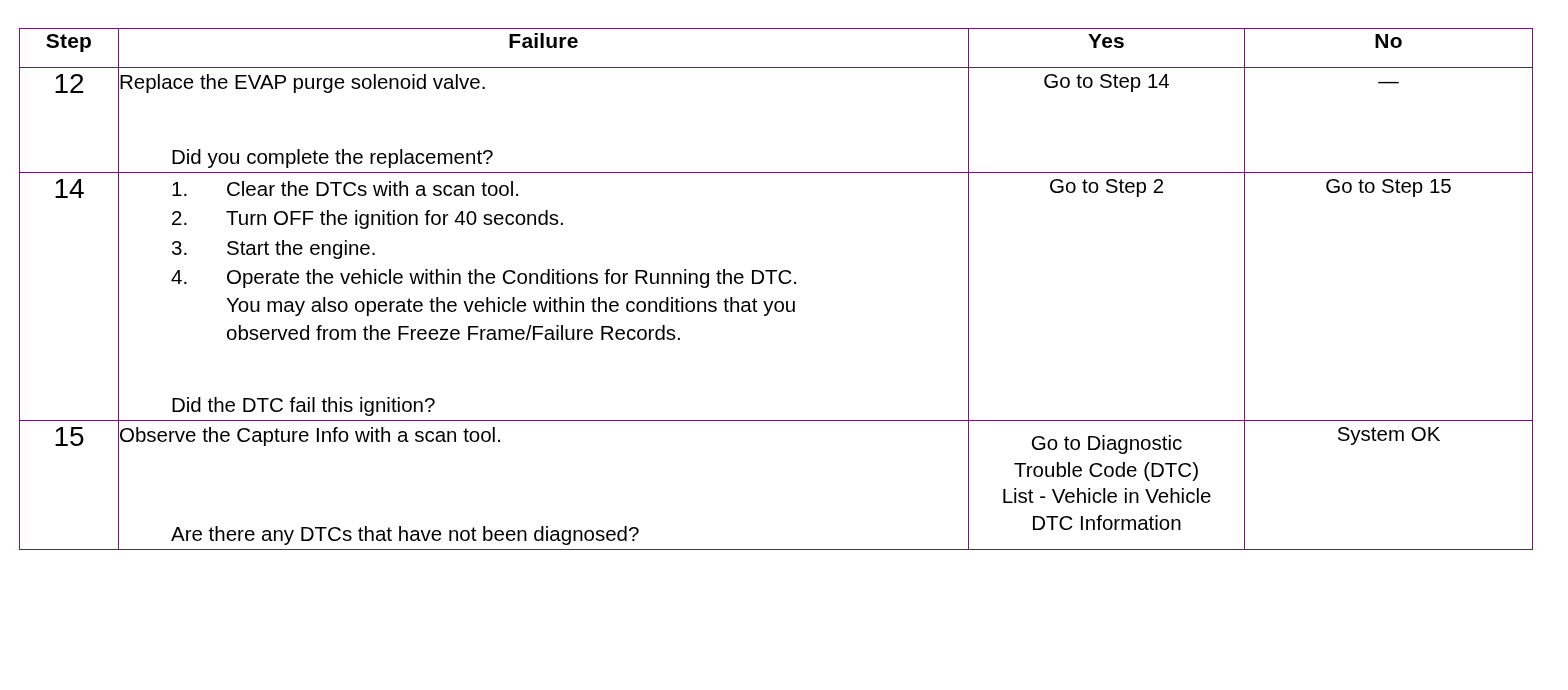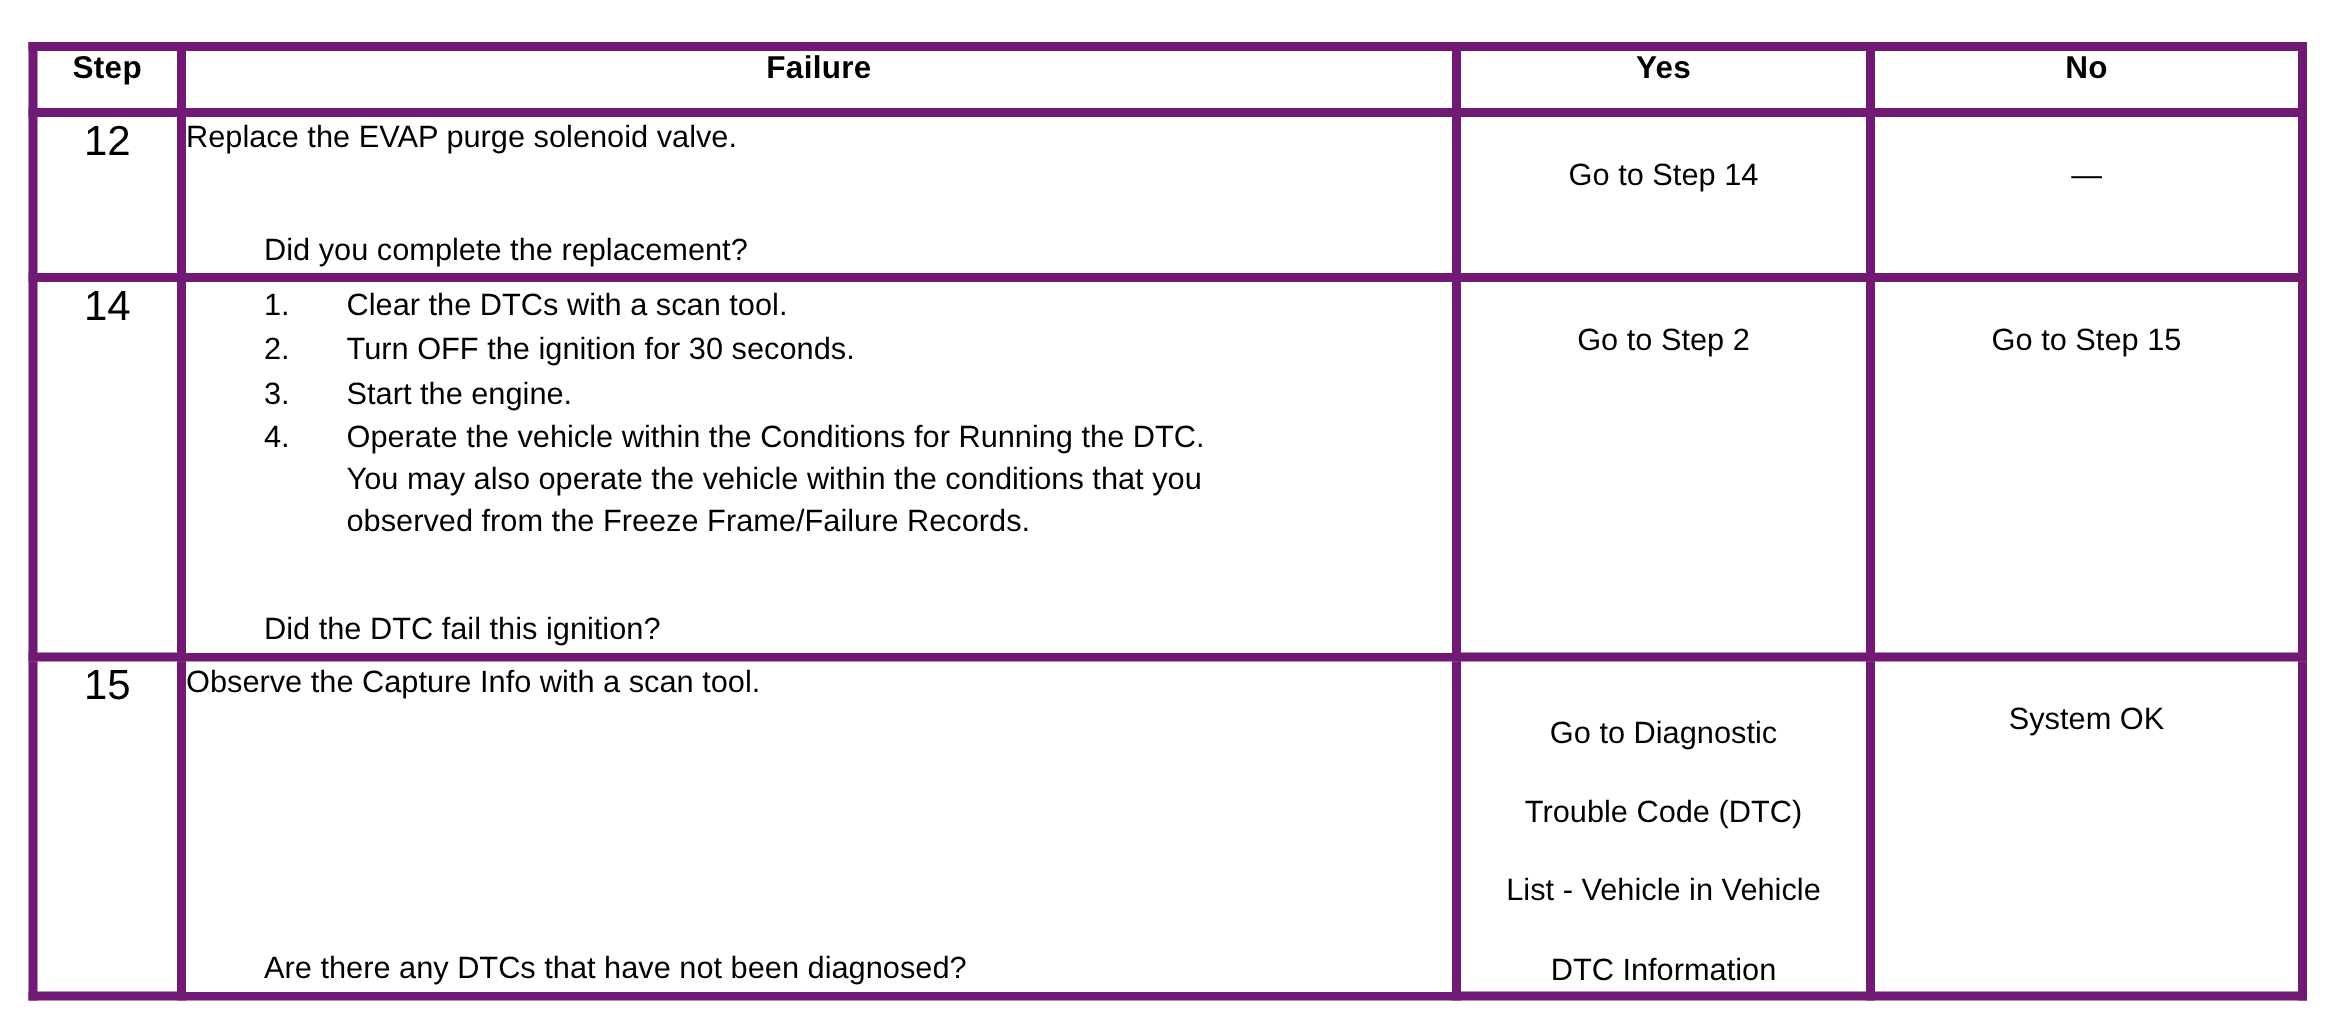--- a/index.html
+++ b/index.html
@@ -27,21 +27,21 @@
     left: 19px;
     top: 28px;
     width: 1513px;
     border-collapse: collapse;
     table-layout: fixed;
     background: #ffffff;
   }
 
   table.diag td,
   table.diag th {
-    border: 6px solid #701a75;
+    border: 1px solid #701a75;
     padding: 0;
     vertical-align: top;
     background: #ffffff;
   }
 
   
   col.c-step   { width: 99px; }
   col.c-action { width: 850px; }
   col.c-yes    { width: 276px; }
   col.c-no     { width: 288px; }
@@ -104,21 +104,21 @@
     text-align: center;
     vertical-align: bottom;
     font-size: 20.5px;
     line-height: 1.3;
     padding: 6px 4px 8px 4px;
   }
   td.yn-cell.multi {
     vertical-align: top;
     padding-top: 9px;
   }
-  td.yn-cell .yn-line { display: block; margin-top: 26px; }
+  td.yn-cell .yn-line { display: block; }
   .dash { letter-spacing: 0; }
 
   
   tr.r12 td { height: 104px; }
   tr.r13 td { height: 103px; }
   tr.r14 td { height: 247px; }
   tr.r15 td { height: 119px; }
 
   
   .act-bottom {
@@ -171,21 +171,21 @@
       <tr class="r14">
         <td class="step-cell">14</td>
         <td class="action-cell anchored">
           <ol class="steps">
             <li>
               <span class="num">1.</span>
               <span>Clear the DTCs with a scan tool.</span>
             </li>
             <li>
               <span class="num">2.</span>
-              <span>Turn OFF the ignition for 30 seconds.</span>
+              <span>Turn OFF the ignition for 40 seconds.</span>
             </li>
             <li>
               <span class="num">3.</span>
               <span>Start the engine.</span>
             </li>
             <li>
               <span class="num">4.</span>
               <span>Operate the vehicle within the Conditions for Running the DTC.</span>
               <span class="sub">You may also operate the vehicle within the conditions that you</span>
               <span class="sub">observed from the Freeze Frame/Failure Records.</span>

